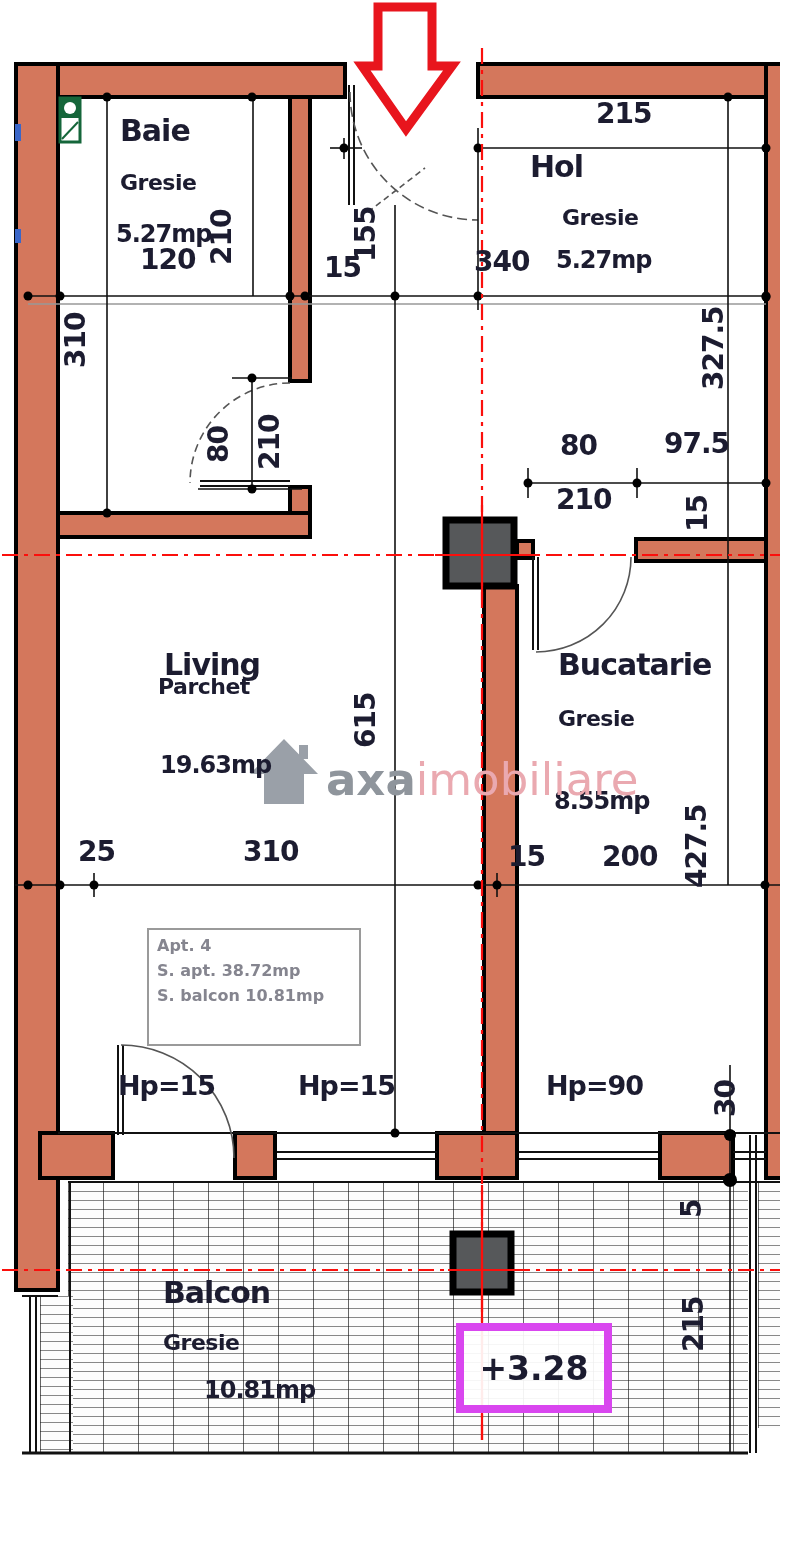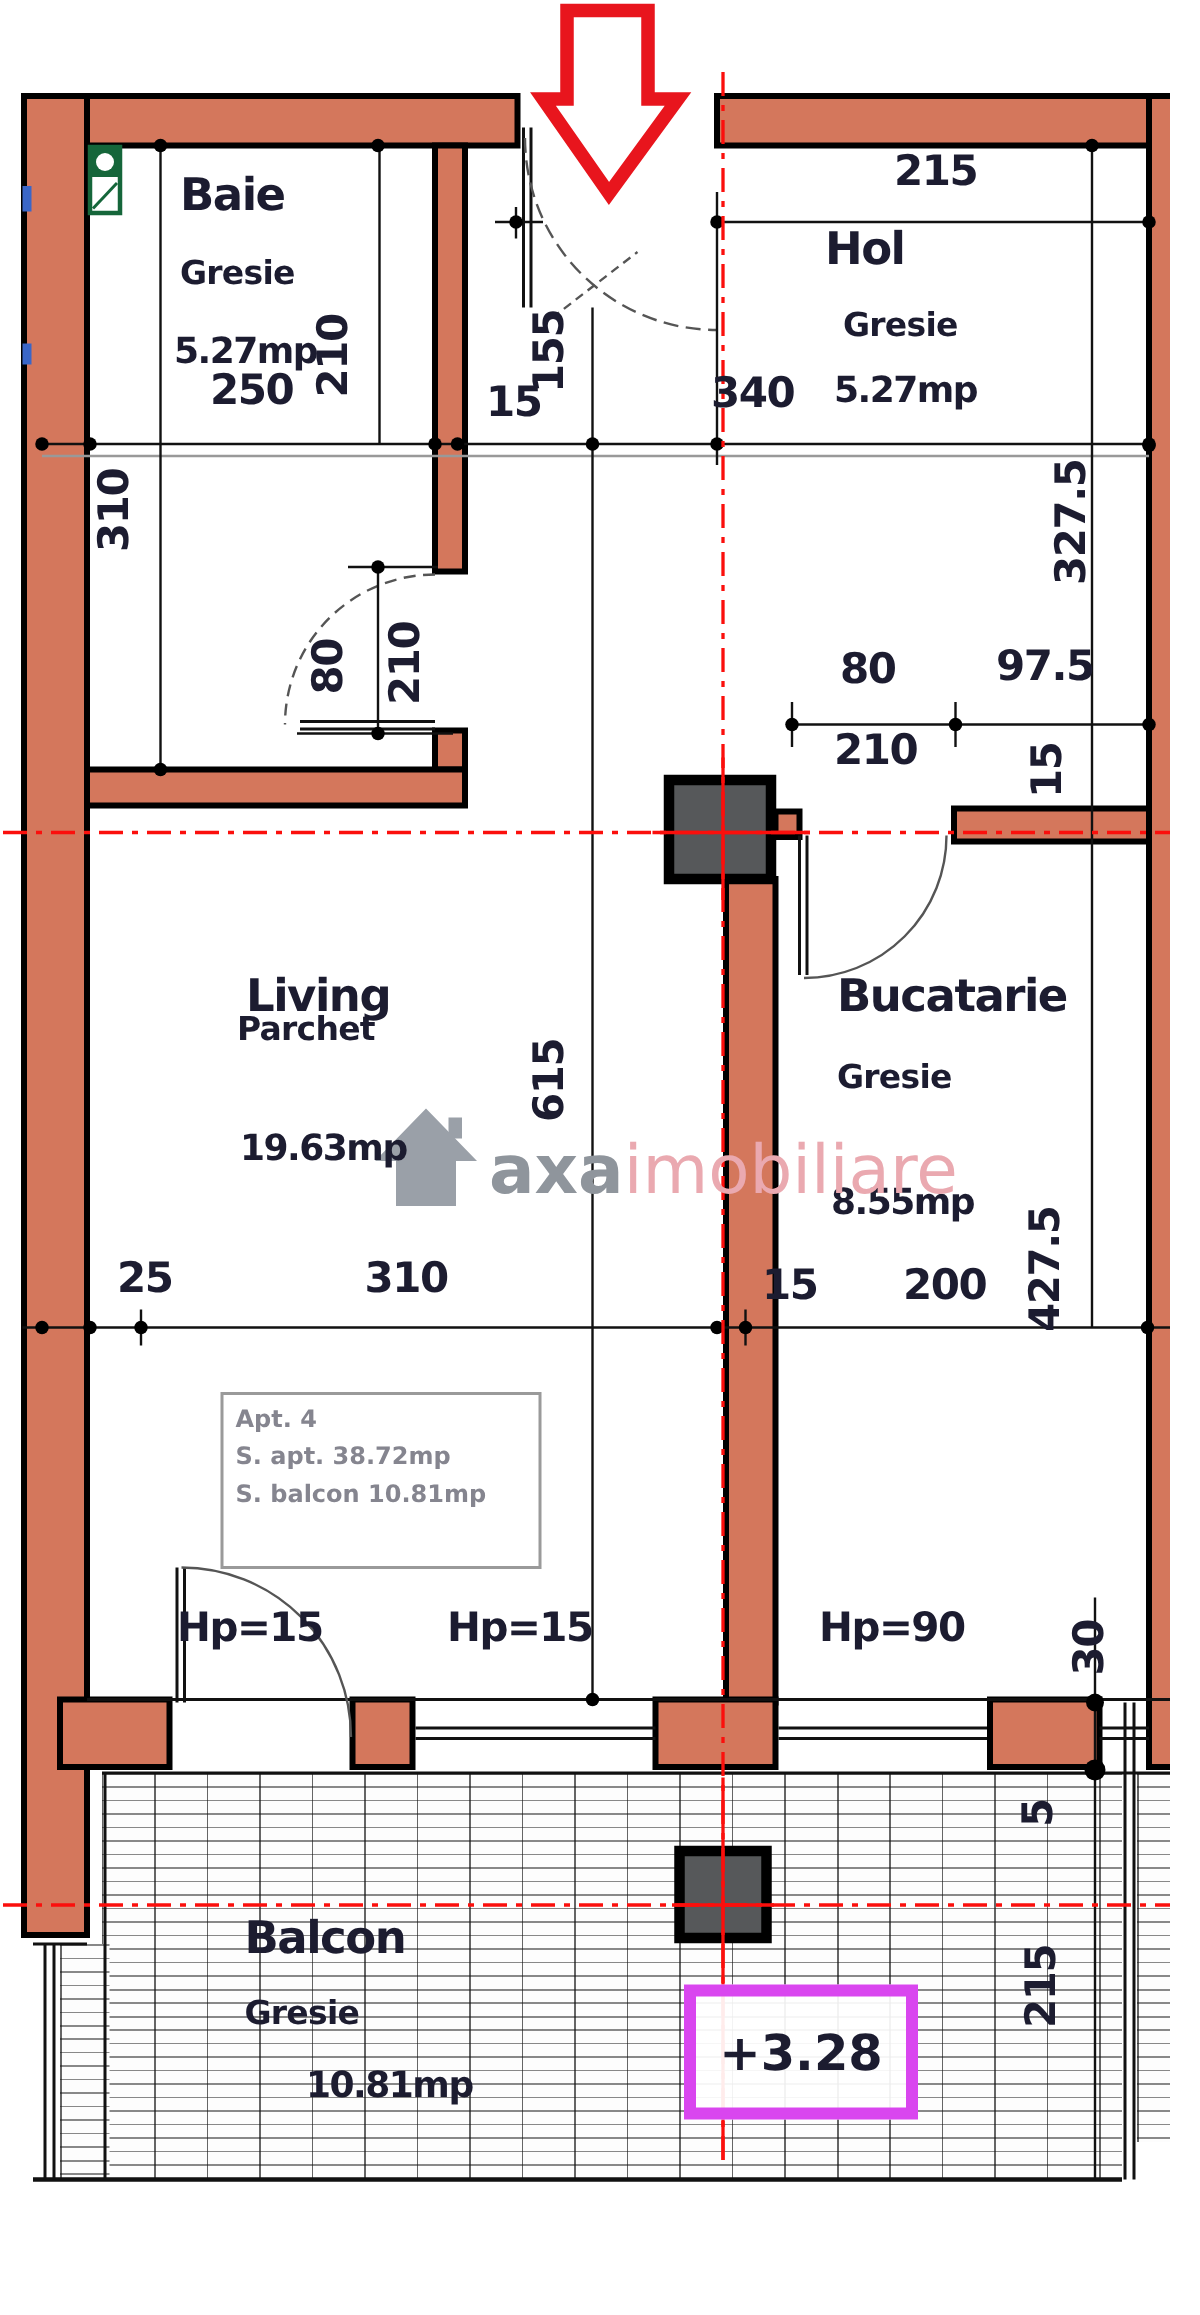--- a/index.html
+++ b/index.html
@@ -183,30 +183,30 @@
 
     <g fill="#3a66c8">
       <rect x="15" y="124" width="6" height="17"></rect>
       <rect x="15" y="229" width="6" height="14"></rect>
     </g>
   </svg>
 
   <div class="lbl name" style="left:120px;top:116px;">Baie</div>
   <div class="lbl floor" style="left:120px;top:172px;">Gresie</div>
   <div class="lbl area" style="left:116px;top:222px;">5.27mp</div>
-  <div class="lbl dim" style="left:140px;top:246px;">250</div>
+  <div class="lbl dim" style="left:140px;top:246px;">120</div>
   <div class="lbl dim rot" style="left:208px;top:265px;">210</div>
   <div class="lbl dim rot" style="left:62px;top:368px;">310</div>
 
   <div class="lbl dim rot" style="left:352px;top:262px;">155</div>
   <div class="lbl dim" style="left:324px;top:254px;">15</div>
   <div class="lbl dim" style="left:474px;top:248px;">340</div>
 
   <div class="lbl dim" style="left:596px;top:100px;">215</div>
-  <div class="lbl name" style="left:550px;top:152px;">Hol</div>
+  <div class="lbl name" style="left:530px;top:152px;">Hol</div>
   <div class="lbl floor" style="left:562px;top:207px;">Gresie</div>
   <div class="lbl area" style="left:556px;top:248px;">5.27mp</div>
   <div class="lbl dim rot" style="left:700px;top:390px;">327.5</div>
 
   <div class="lbl dim rot" style="left:205px;top:463px;">80</div>
   <div class="lbl dim rot" style="left:256px;top:470px;">210</div>
 
   <div class="lbl dim" style="left:560px;top:432px;">80</div>
   <div class="lbl dim" style="left:664px;top:430px;">97.5</div>
   <div class="lbl dim" style="left:556px;top:486px;">210</div>

